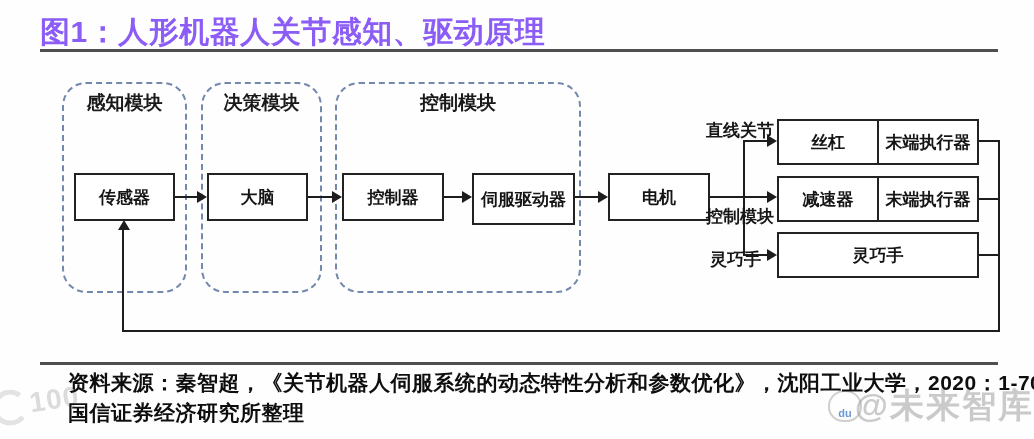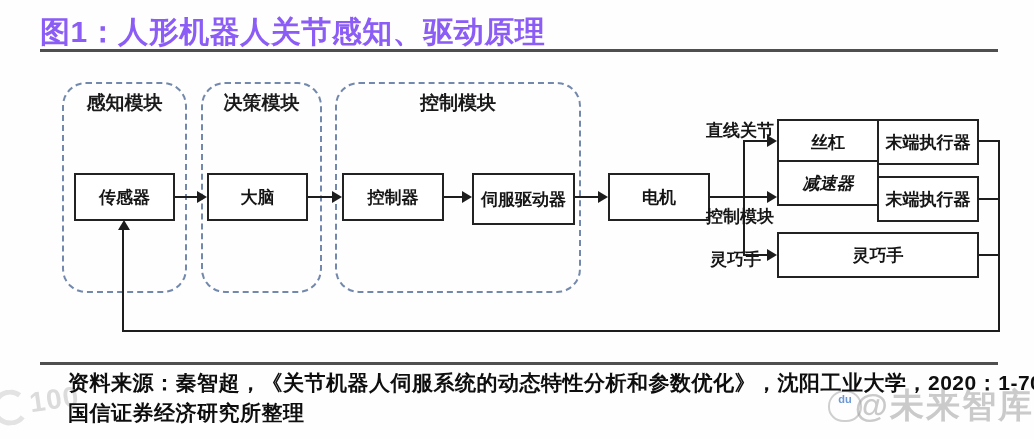--- a/index.html
+++ b/index.html
@@ -53,21 +53,21 @@
   .src-1{top:369px;}
   .src-2{top:399px;}
 
   .wm-right{
     position:absolute;right:0px;top:383px;font-size:34px;font-weight:700;
     color:rgba(158,158,158,0.55);letter-spacing:2px;white-space:nowrap;z-index:4;
   }
   .wm-paw{
     position:absolute;right:172px;top:390px;width:30px;height:28px;
     border:2px solid rgba(175,175,175,0.6);border-radius:50% 50% 46% 46%;
-    display:flex;justify-content:center;z-index:4;background:transparent;
+    display:flex;align-items:flex-end;justify-content:center;z-index:4;background:transparent;
   }
   .wm-paw span{font-size:11px;font-weight:700;color:#6c98d6;line-height:14px;}
   .wm-left{
     position:absolute;left:-8px;top:386px;z-index:1;transform:rotate(-8deg);
     color:rgba(190,190,190,0.55);font-size:28px;font-weight:700;letter-spacing:1px;
   }
   .wm-left .ring{
     display:inline-block;width:26px;height:26px;border:5px solid rgba(200,200,200,0.5);
     border-radius:50%;border-right-color:transparent;vertical-align:middle;margin-right:2px;
   }
@@ -91,21 +91,21 @@
   </div>
 
   <div class="node" style="left:74px;top:173px;width:101px;height:48px;">传感器</div>
   <div class="node" style="left:342px;top:173px;width:102px;height:48px;">控制器</div>
   <div class="node" style="left:207px;top:173px;width:101px;height:48px;">大脑</div>
   <div class="node" style="left:472px;top:173px;width:103px;height:52px;">伺服驱动器</div>
   <div class="node" style="left:608px;top:173px;width:102px;height:48px;">电机</div>
 
   <div class="node" style="left:777px;top:119px;width:102px;height:46px;">丝杠</div>
   <div class="node" style="left:877px;top:119px;width:102px;height:46px;">末端执行器</div>
-  <div class="node" style="left:777px;top:160px;width:102px;height:46px;font-style:italic;">减速器</div>
+  <div class="node" style="left:777px;top:176px;width:102px;height:46px;">减速器</div>
   <div class="node" style="left:877px;top:176px;width:102px;height:46px;">末端执行器</div>
   <div class="node" style="left:777px;top:232px;width:202px;height:46px;">灵巧手</div>
 
   <div class="blabel" style="left:706px;top:119px;">直线关节</div>
   <div class="blabel" style="left:706px;top:205px;">控制模块</div>
   <div class="blabel" style="left:710px;top:248px;">灵巧手</div>
 
   <div class="hline" style="left:175px;top:196px;width:24px;"></div>
   <div class="arrow-r" style="left:197px;top:191px;"></div>
 

